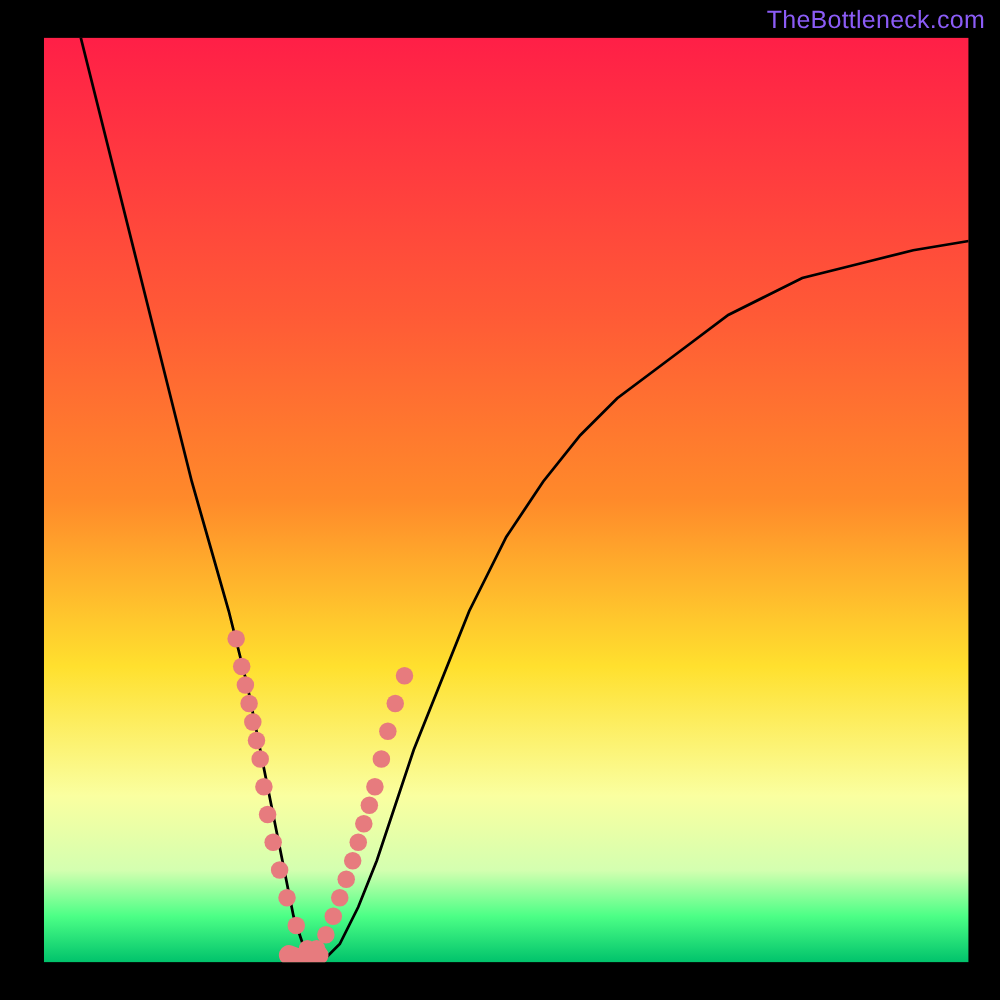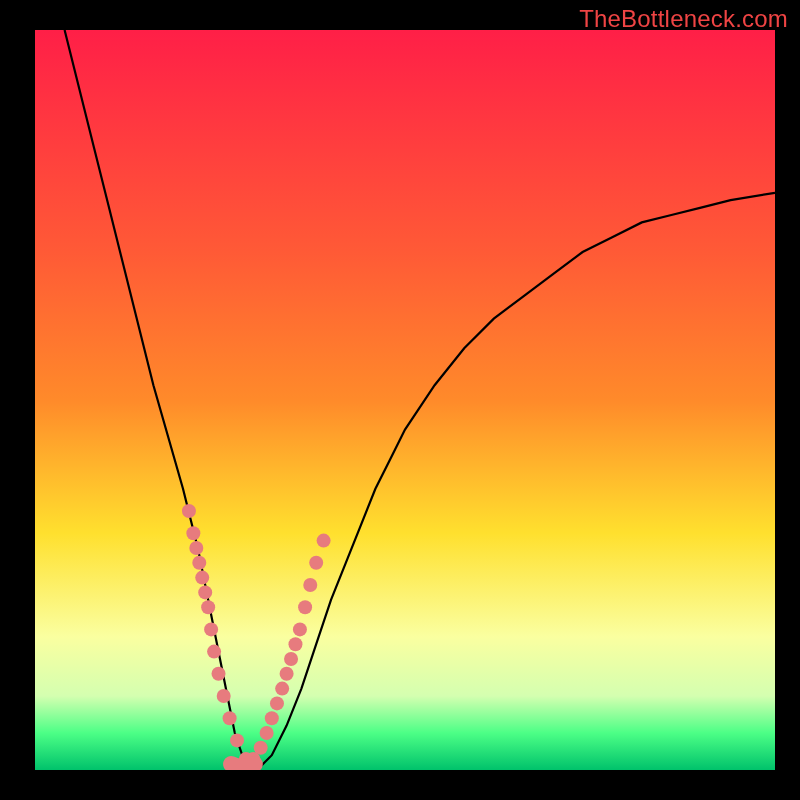--- a/index.html
+++ b/index.html
@@ -1,18 +1,18 @@
 <!DOCTYPE html>
 <html><head>
 <meta charset="utf-8">
 <style>
   html,body{margin:0;padding:0;width:800px;height:800px;background:#fff;overflow:hidden;font-family:Arial,Helvetica,sans-serif}
   .frame{position:absolute;left:0;top:0;width:800px;height:800px;background:#000}
   .plot{position:absolute;left:35px;top:30px;width:740px;height:740px;overflow:hidden}
-  .watermark{position:absolute;right:12px;top:5px;color:#ef4444;font-size:24px;font-weight:400;letter-spacing:0.2px}
+  .watermark{position:absolute;right:12px;top:5px;color:#8b5cf6;font-size:20px;font-weight:400;letter-spacing:0.2px}
   svg{display:block}
 </style>
 </head>
 <body>
 
 <div class="frame">
   <div class="watermark">TheBottleneck.com</div>
   <div class="plot">
     <svg id="chart-svg" width="740" height="740" viewBox="0 0 740 740" preserveAspectRatio="none">
         <defs>

